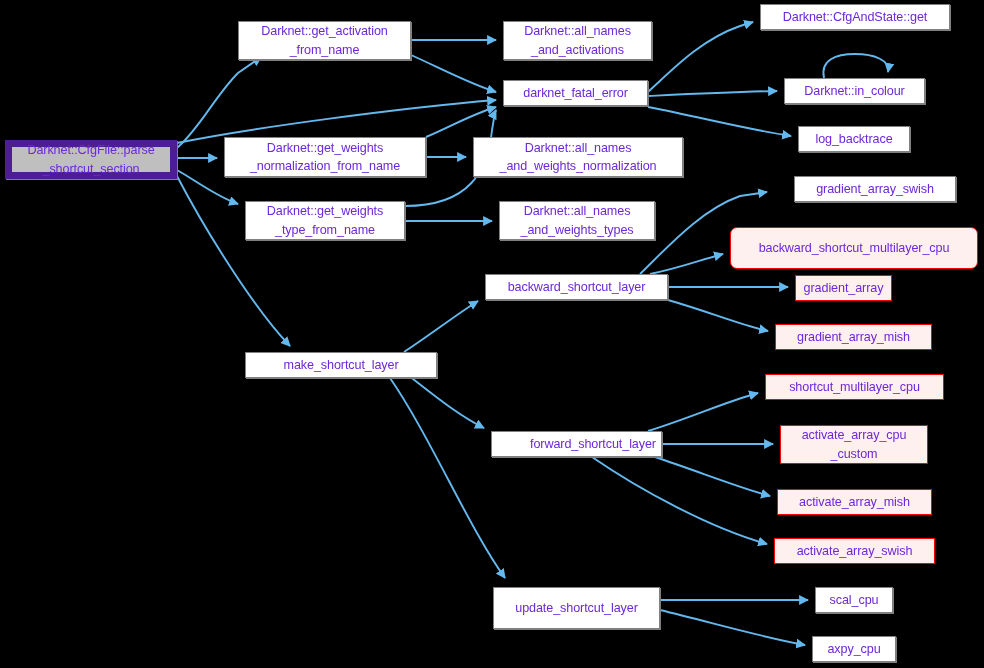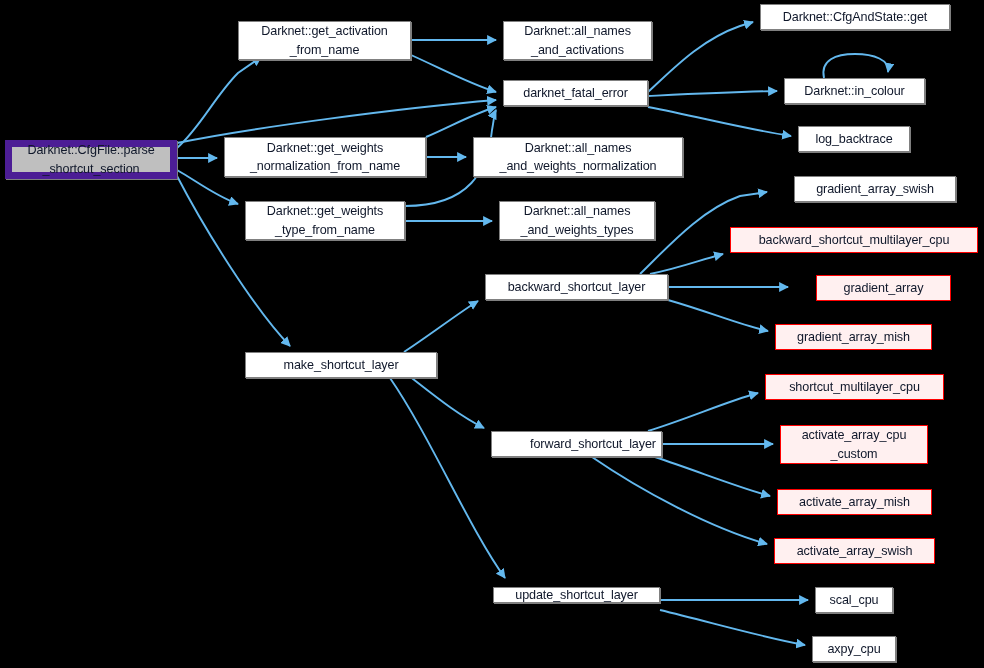--- a/index.html
+++ b/index.html
@@ -13,21 +13,21 @@
   svg#edges{position:absolute;left:0;top:0;width:984px;height:668px;}
   .node{
     position:absolute;
     box-sizing:border-box;
     display:flex;
     align-items:center;
     justify-content:center;
     text-align:center;
     font-size:12.6px;
     line-height:1.46;
-    color:#0f172a;
+    color:#6d28d9;
     background:#fff;
     border:1px solid #808080;
     box-shadow:1px 1px 0 0 #7f7f7f;
     white-space:pre-line;
     letter-spacing:-0.1px;
     padding:0 3px;
   }
   .node.root{background:#bfbfbf;border:7px solid #4c1d95;}
   .node.hot{background:#fff0f0;border:1.6px solid #ff0000;box-shadow:none;}
   .node span{display:block;width:100%;}
@@ -86,28 +86,28 @@
       <div class="node" style="left: 798px; top: 126px; width: 112px; height: 26px;"><span>log_backtrace</span></div>
       <div class="node" style="left: 224px; top: 137px; width: 202px; height: 40px;"><span>Darknet::get_weights
 _normalization_from_name</span></div>
       <div class="node" style="left: 473px; top: 137px; width: 210px; height: 40px;"><span>Darknet::all_names
 _and_weights_normalization</span></div>
       <div class="node" style="left: 245px; top: 201px; width: 160px; height: 39px;"><span>Darknet::get_weights
 _type_from_name</span></div>
       <div class="node" style="left: 499px; top: 201px; width: 156px; height: 39px;"><span>Darknet::all_names
 _and_weights_types</span></div>
       <div class="node" style="left: 774px; top: 176px; width: 162px; height: 26px; margin-left: 20px;"><span>gradient_array_swish</span></div>
-      <div class="node hot" style="left: 730px; top: 227px; width: 248px; height: 26px;"><span>backward_shortcut_multilayer_cpu</span></div>
+      <div class="node hot" style="left: 730px; top: 227px; width: 248px; height: 42px; border-radius: 7px;"><span>backward_shortcut_multilayer_cpu</span></div>
       <div class="node" style="left: 485px; top: 274px; width: 183px; height: 26px;"><span>backward_shortcut_layer</span></div>
-      <div class="node hot" style="left: 816px; top: 275px; width: 135px; height: 26px;"><span>gradient_array</span></div>
+      <div class="node hot" style="left: 795px; top: 275px; width: 97px; height: 26px;"><span>gradient_array</span></div>
       <div class="node hot" style="left: 775px; top: 324px; width: 157px; height: 26px;"><span>gradient_array_mish</span></div>
       <div class="node" style="left: 245px; top: 352px; width: 192px; height: 26px; text-align: center;"><span>make_shortcut_layer</span></div>
       <div class="node hot" style="left: 765px; top: 374px; width: 179px; height: 26px;"><span>shortcut_multilayer_cpu</span></div>
       <div class="node" style="left: 491px; top: 431px; width: 171px; height: 26px; padding-left: 36px;"><span>forward_shortcut_layer</span></div>
       <div class="node hot" style="left: 780px; top: 425px; width: 148px; height: 39px;"><span>activate_array_cpu
 _custom</span></div>
       <div class="node hot" style="left: 777px; top: 489px; width: 155px; height: 26px;"><span>activate_array_mish</span></div>
       <div class="node hot" style="left: 774px; top: 538px; width: 161px; height: 26px;"><span>activate_array_swish</span></div>
-      <div class="node" style="left: 493px; top: 587px; width: 167px; height: 16px;"><span>update_shortcut_layer</span></div>
+      <div class="node" style="left: 493px; top: 587px; width: 167px; height: 42px;"><span>update_shortcut_layer</span></div>
       <div class="node" style="left: 815px; top: 587px; width: 78px; height: 26px;"><span>scal_cpu</span></div>
       <div class="node" style="left: 812px; top: 636px; width: 84px; height: 26px;"><span>axpy_cpu</span></div>
     </div>
 </div>
 
 </body></html>

